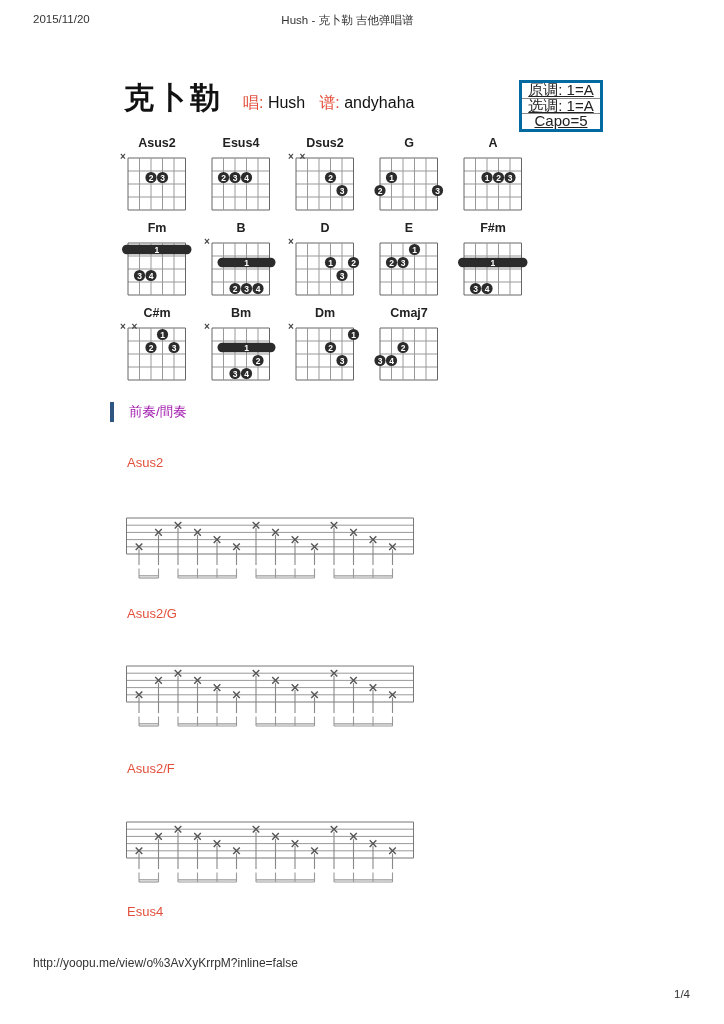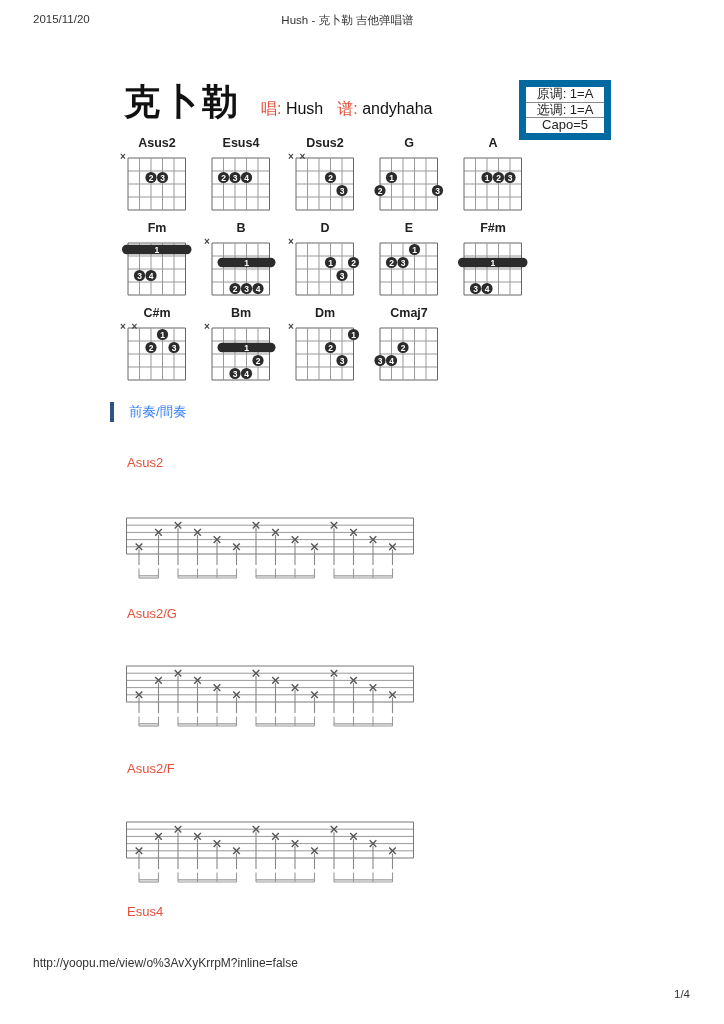--- a/index.html
+++ b/index.html
@@ -7,37 +7,37 @@
     position:relative;width:704px;height:1024px;background:#ffffff;
     font-family:"Liberation Sans",sans-serif;color:#222;overflow:hidden;
   }
   
   .print-date{position:absolute;left:33px;top:13px;font-size:11.5px;color:#333;}
   .print-title{position:absolute;left:0;right:9px;top:13px;text-align:center;font-size:11.5px;color:#333;}
   .footer-url{position:absolute;left:33px;top:956px;font-size:12px;color:#333;}
   .page-number{position:absolute;right:14px;top:988px;font-size:11.5px;color:#333;}
   
   .title-block{position:absolute;left:124px;top:78px;white-space:nowrap;}
-  .song-title{font-size:36px;font-weight:bold;color:#111;letter-spacing:3px;font-family:Liberation Serif, serif;}
+  .song-title{font-size:30px;font-weight:bold;color:#111;letter-spacing:3px;font-family:Liberation Serif, serif;}
   .credits{font-size:16px;font-weight:normal;margin-left:20px;color:#111;}
   .credit-label{color:#e2503c;}
   .credit-sep{display:inline-block;width:14px;}
   
-  .key-box{position:absolute;left:519px;top:80px;width:78px;border:7px solid #0369a1;font-size:13px;color:#222;}
+  .key-box{position:absolute;left:519px;top:80px;width:78px;border:3px solid #0369a1;font-size:15px;color:#222;text-decoration:underline;}
   .key-row{border-bottom:1px solid #8a8a8a;text-align:center;line-height:12.5px;padding:1px 0;}
   .key-row:last-child{border-bottom:none;}
   
   .chord-area{position:absolute;left:114px;top:136px;}
   .chord-row{display:flex;gap:6px;margin-bottom:3px;}
   .chord-cell{width:78px;}
   .chord-name{height:14px;line-height:14px;text-align:center;font-size:12.5px;font-weight:bold;color:#222;padding-left:8px;}
   
   .section-head{position:absolute;left:110px;top:402px;display:flex;align-items:center;}
   .section-bar{width:4px;height:20px;background:#2e5680;margin-right:15px;}
-  .section-title{font-size:13.5px;color:#3b82f6;}
+  .section-title{font-size:13.5px;color:#a21caf;}
   
   .tab-label{position:absolute;left:127px;font-size:13px;color:#e2503c;}
   .tab-staff{position:absolute;left:126px;width:288px;height:72px;}
 </style>
 </head>
 <body>
 
 <div class="page">
 
   <div class="print-date">2015/11/20</div>

